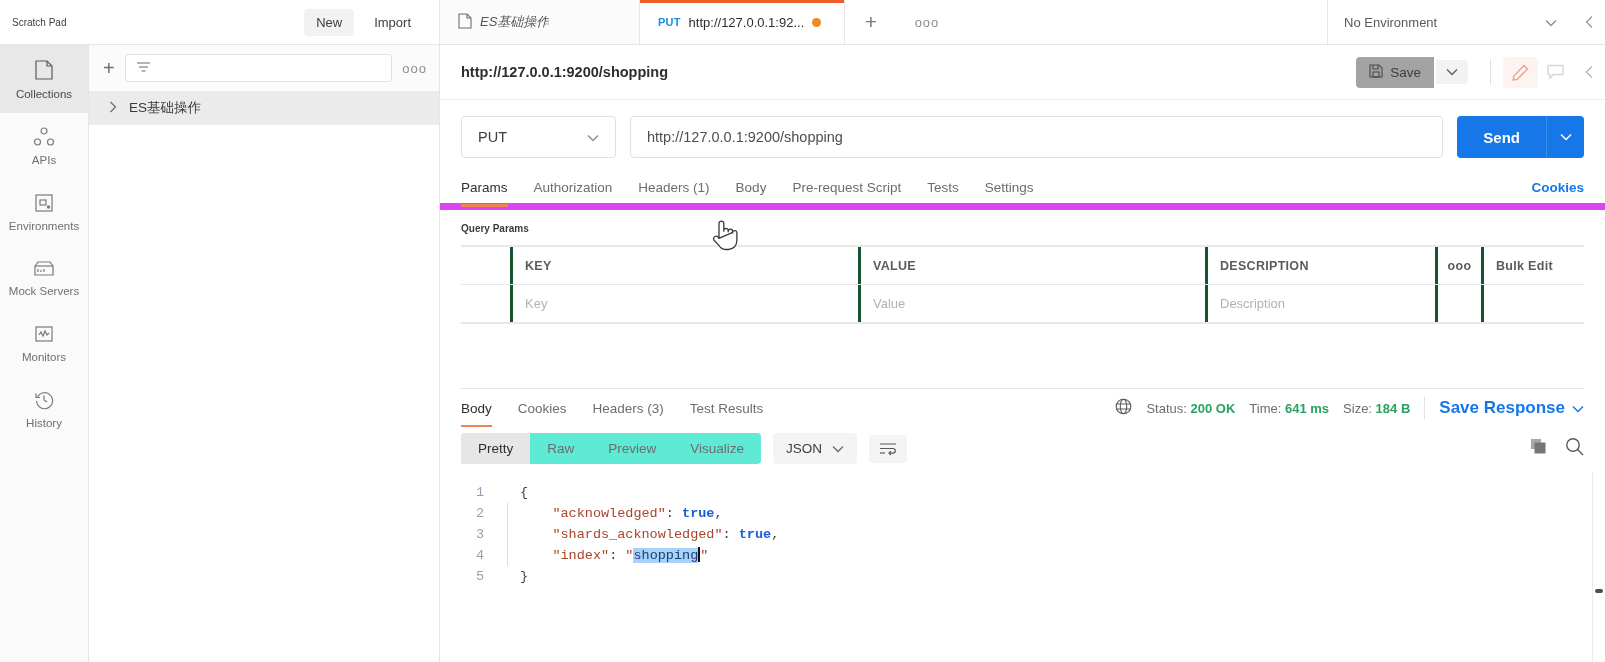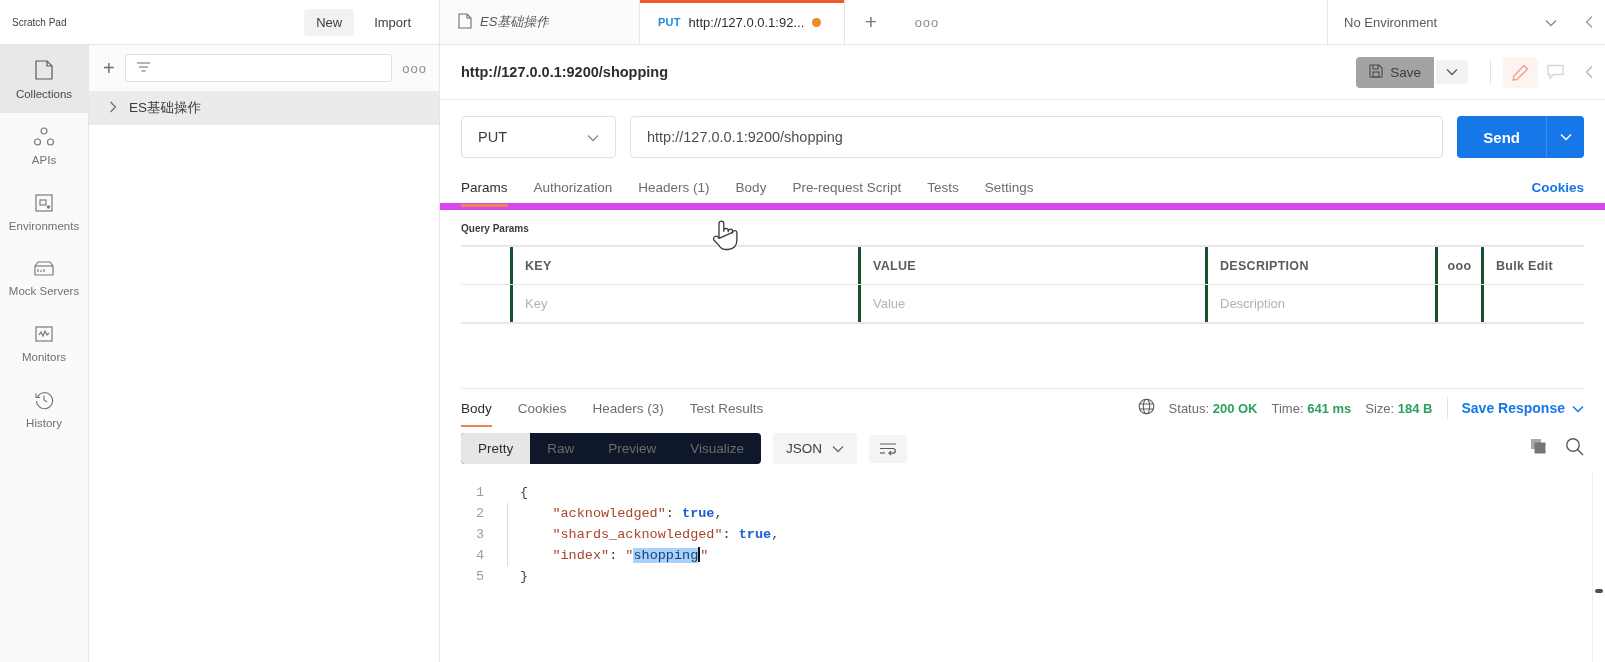--- a/index.html
+++ b/index.html
@@ -204,24 +204,24 @@
 
   .gap { flex: 0 0 64px; }
 
   
   .resp-divider { height: 1px; background: #e6e6e6; margin: 0 21px; }
   .resp-tabs { display: flex; align-items: center; padding: 0 21px; height: 38px; gap: 26px; }
   .resp-meta { margin-left: auto; display: flex; align-items: center; gap: 14px; font-size: 13px; color: #6d6d6d; }
   .resp-meta b { font-weight: normal; }
   .meta-val { color: #2aa160; font-weight: bold; }
   .meta-sep { width: 1px; height: 22px; background: #e2e2e2; }
-  .save-resp { color: #1677e8; font-weight: bold; font-size: 14px; display: flex; align-items: center; gap: 7px; cursor: pointer; }
+  .save-resp { color: #1677e8; font-weight: bold; font-size: 17px; display: flex; align-items: center; gap: 7px; cursor: pointer; }
 
   .fmt-row { display: flex; align-items: center; gap: 12px; padding: 6px 21px 8px; }
-  .seg { display: flex; background: #0f172a; border-radius: 4px; overflow: hidden; }
+  .seg { display: flex; background: #5eead4; border-radius: 4px; overflow: hidden; }
   .seg-item { padding: 8px 17px; font-size: 13.5px; color: #6d6d6d; cursor: pointer; }
   .seg-item.active { background: #e6e6e6; color: #2e2e2e; }
   .fmt-select {
     display: flex; align-items: center; gap: 10px;
     background: #f4f4f4; border-radius: 4px; padding: 8px 13px;
     font-size: 13.5px; color: #3c3c3c; cursor: pointer;
   }
   .fmt-icon-btn {
     background: #f4f4f4; border-radius: 4px; padding: 7px 10px; cursor: pointer;
     display: flex; align-items: center;

